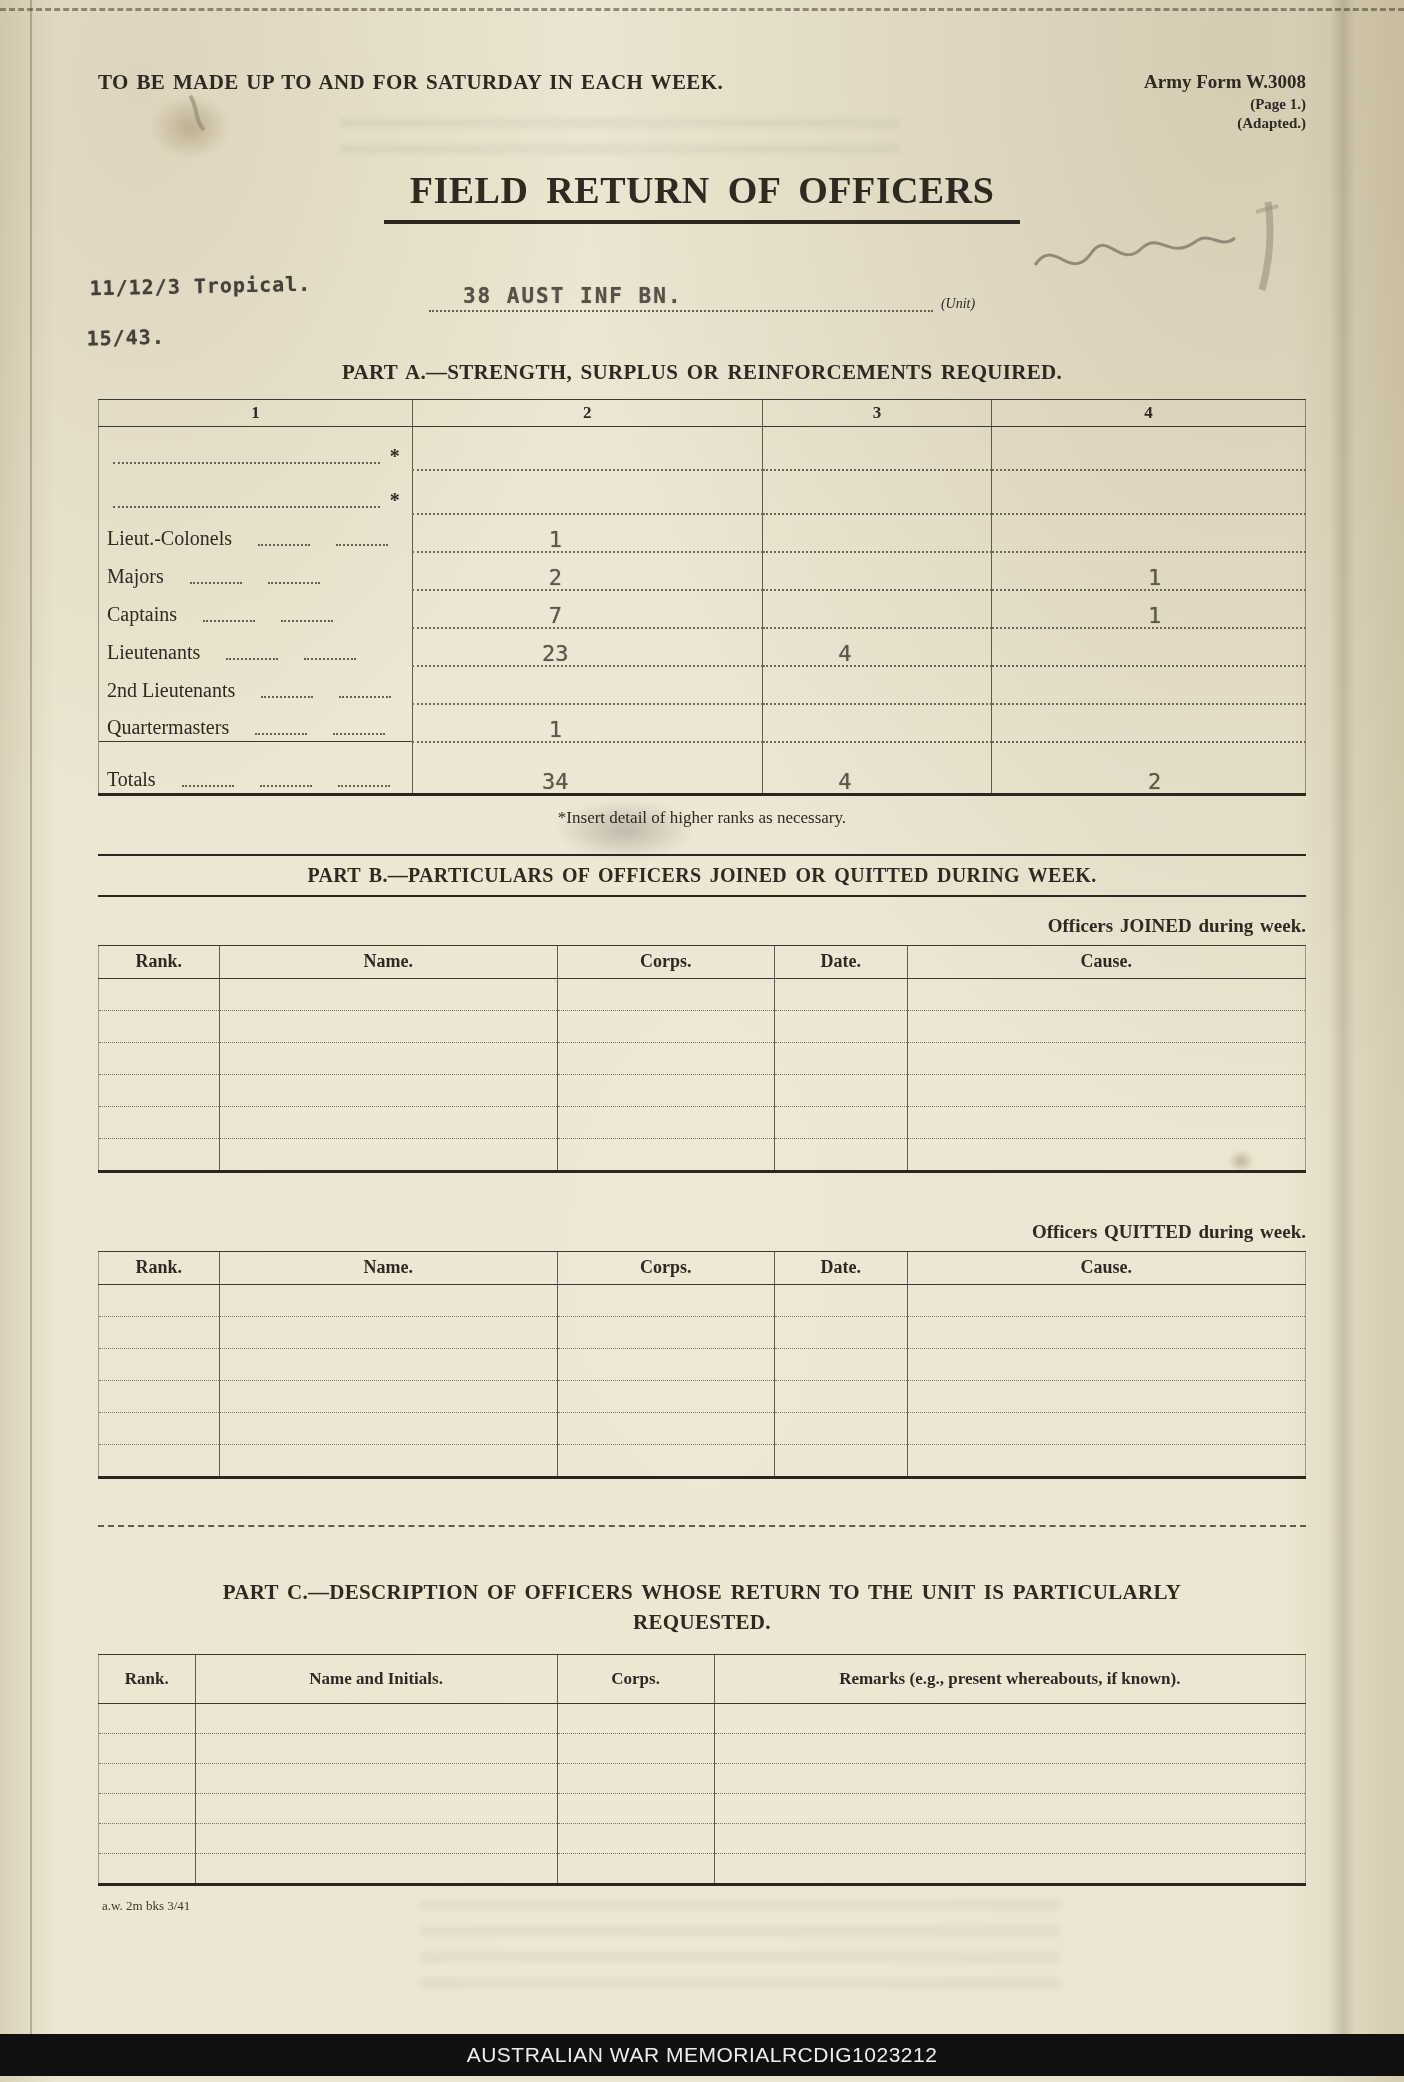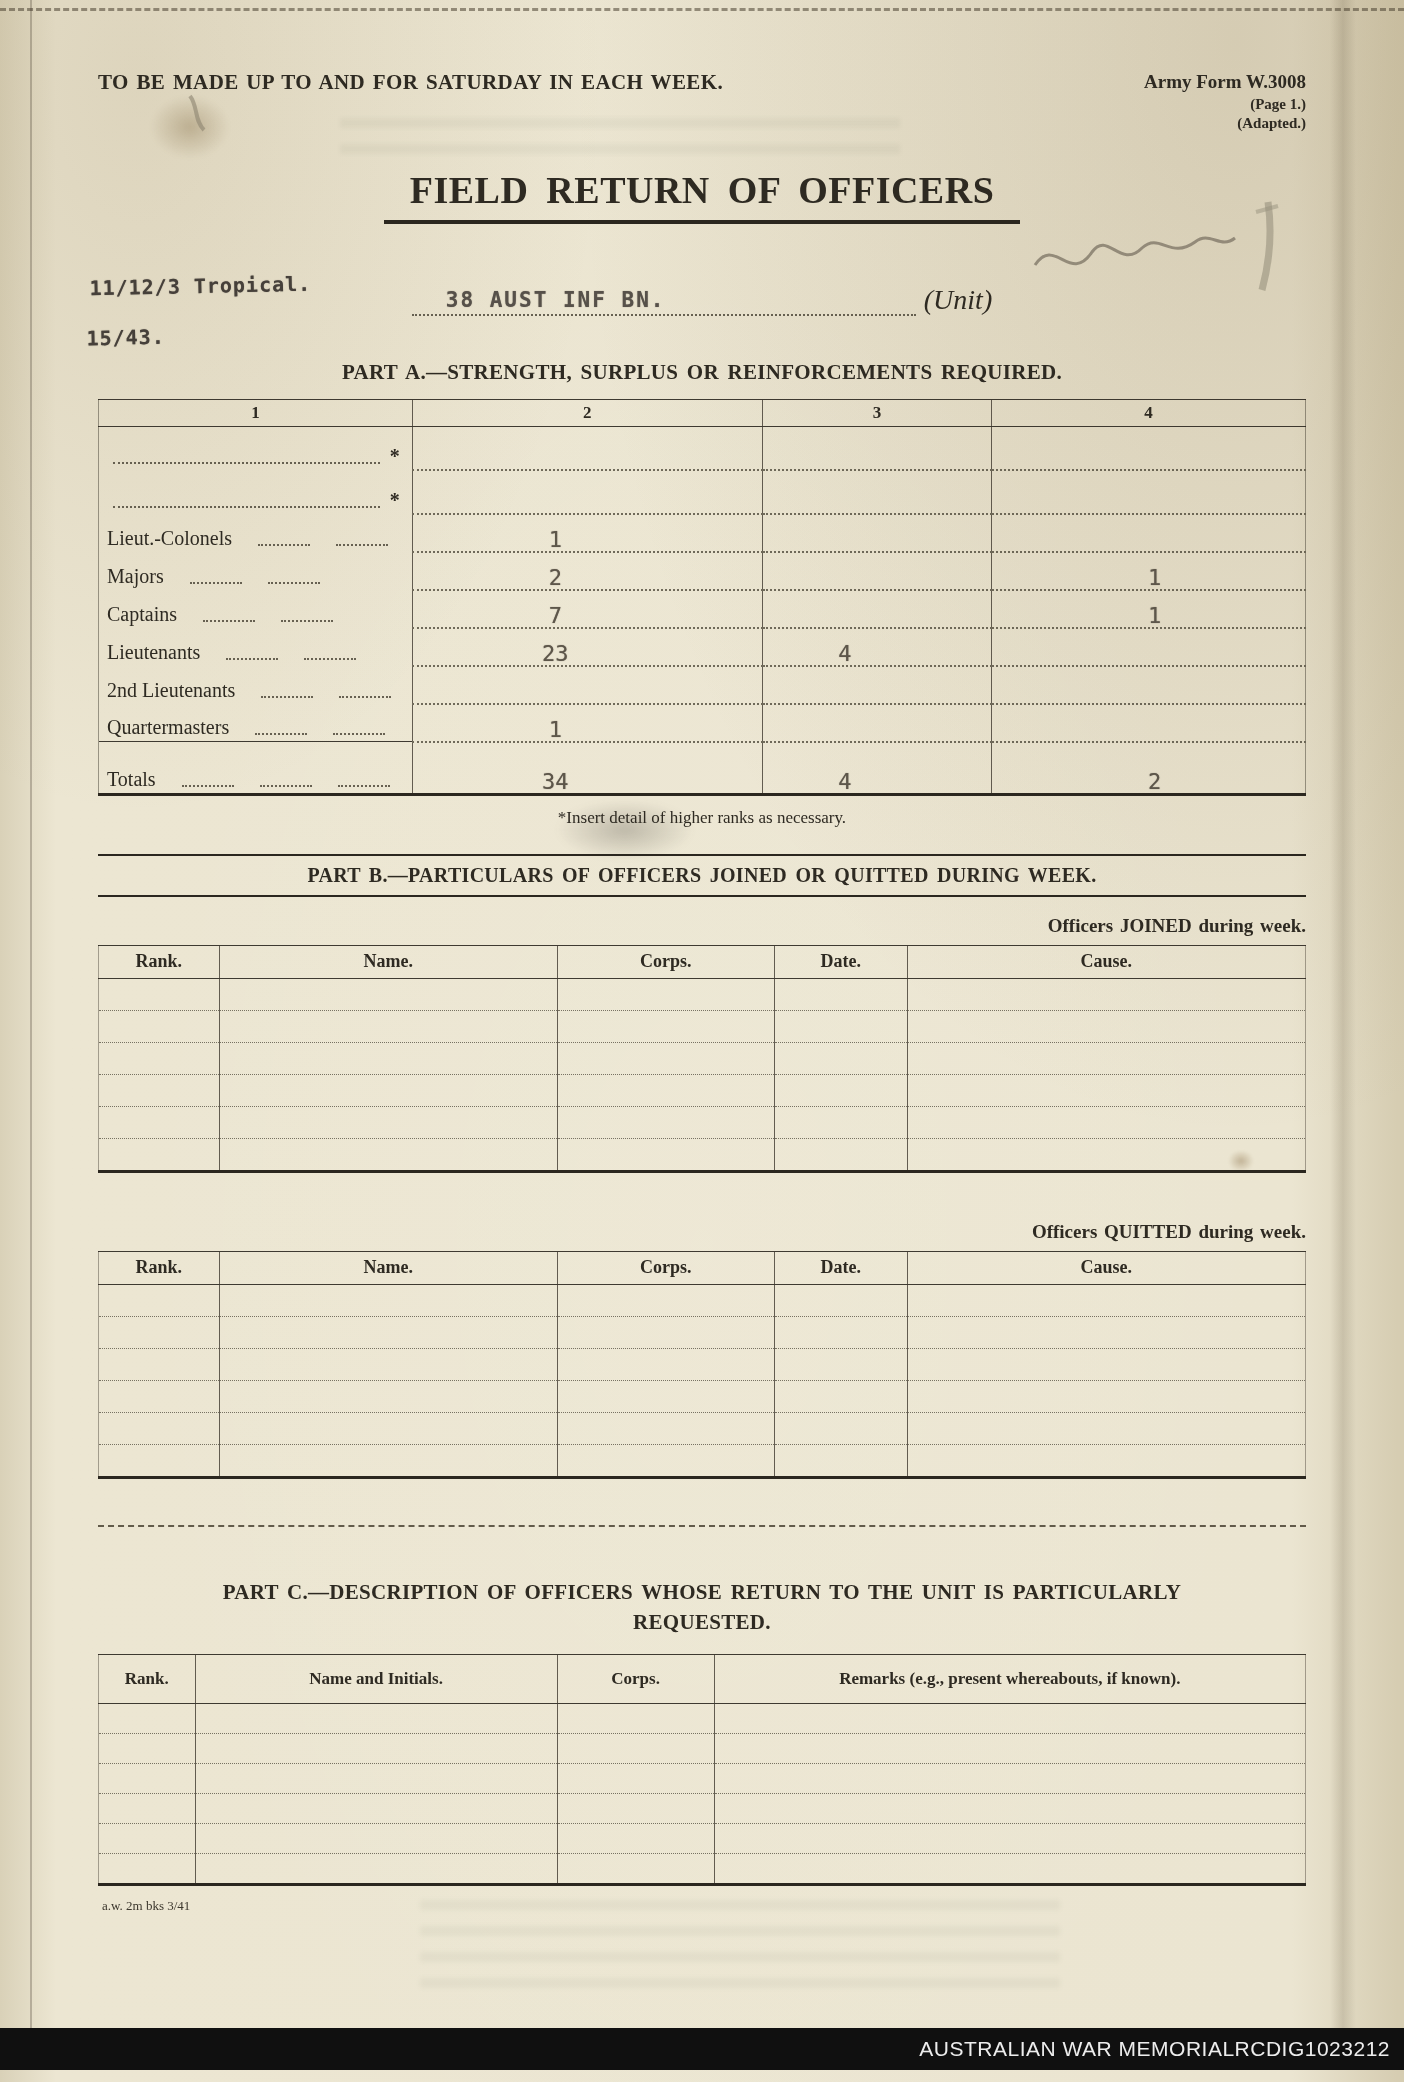--- a/index.html
+++ b/index.html
@@ -42,21 +42,21 @@
 
   .unit-row{position:relative;margin-top:42px;height:62px;}
   .stamp{position:absolute;left:-8px;top:8px;transform:rotate(-1.2deg);
     font-family:"DejaVu Sans Mono", monospace;font-size:20px;font-weight:bold;
     color:#46403a;letter-spacing:1px;text-shadow:0 0 1px rgba(70,64,58,.6);}
   .stamp-l2{margin-top:26px;margin-left:-4px;}
   .unit-wrap{display:flex;justify-content:center;align-items:flex-end;padding-top:18px;}
   .unit-line{width:470px;border-bottom:2px dotted rgba(70,64,50,.8);padding:0 0 2px 34px;}
   .tw{font-family:"DejaVu Sans Mono", monospace;color:#5d564a;text-shadow:0 0 1px rgba(93,86,74,.7);}
   .unit-value{font-size:21px;font-weight:bold;letter-spacing:2px;color:#57514a;}
-  .unit-label{font-style:italic;font-size:28px;margin-left:8px;}
+  .unit-label{font-style:italic;font-size:14px;margin-left:8px;}
 
   .part-heading{text-align:center;font-size:21px;font-weight:bold;letter-spacing:.3px;word-spacing:3px;}
   .parta-heading{margin-top:32px;}
 
   table{border-collapse:collapse;width:100%;table-layout:fixed;}
   .pa{margin-top:14px;border-bottom:3px solid #2b271f;}
   .pa td{border-left:1.6px solid rgba(52,46,36,.75);padding:0 8px;}
   .pa td:first-child{border-left:1.4px solid rgba(52,46,36,.45);}
   .pa td:last-child{border-right:1.4px solid rgba(52,46,36,.45);}
   .pa tr.nums td{border-top:1.6px solid rgba(43,39,31,.9);border-bottom:1.6px solid rgba(43,39,31,.9);
@@ -90,22 +90,22 @@
     text-align:center;font-weight:bold;font-size:18px;height:32px;vertical-align:middle;line-height:1.25;}
   .pc tr.head td{font-size:17px;height:48px;}
   .pb tr.er td{height:31px;border-bottom:1.8px dotted rgba(70,64,50,.7);}
   .pc tr.er td{height:29px;border-bottom:1.8px dotted rgba(70,64,50,.7);}
 
   .dashed-sep{border-top:2.6px dashed rgba(74,66,50,.85);margin-top:46px;}
   .partc-heading{margin:50px auto 0;max-width:1010px;line-height:1.45;}
   .pc{margin-top:16px;}
   .print-code{font-size:13px;margin:12px 0 0 4px;color:#3c372d;}
 
-  .footer-bar{position:absolute;left:0;right:0;bottom:12px;height:42px;background:#101010;
-    display:flex;justify-content:flex-end;align-items:center;padding:0 14px;
+  .footer-bar{position:absolute;left:0;right:0;bottom:6px;height:42px;background:#101010;
+    display:flex;justify-content:center;align-items:center;padding:0 14px;
     font-family:"Liberation Sans", sans-serif;font-size:21px;color:#ededed;letter-spacing:.5px;box-sizing:border-box;}
 </style>
 </head>
 <body>
 
 <div class="canvas">
 
   <div class="perf-top"></div>
   <div class="edge-left"></div>
   <div class="crease-right"></div>

